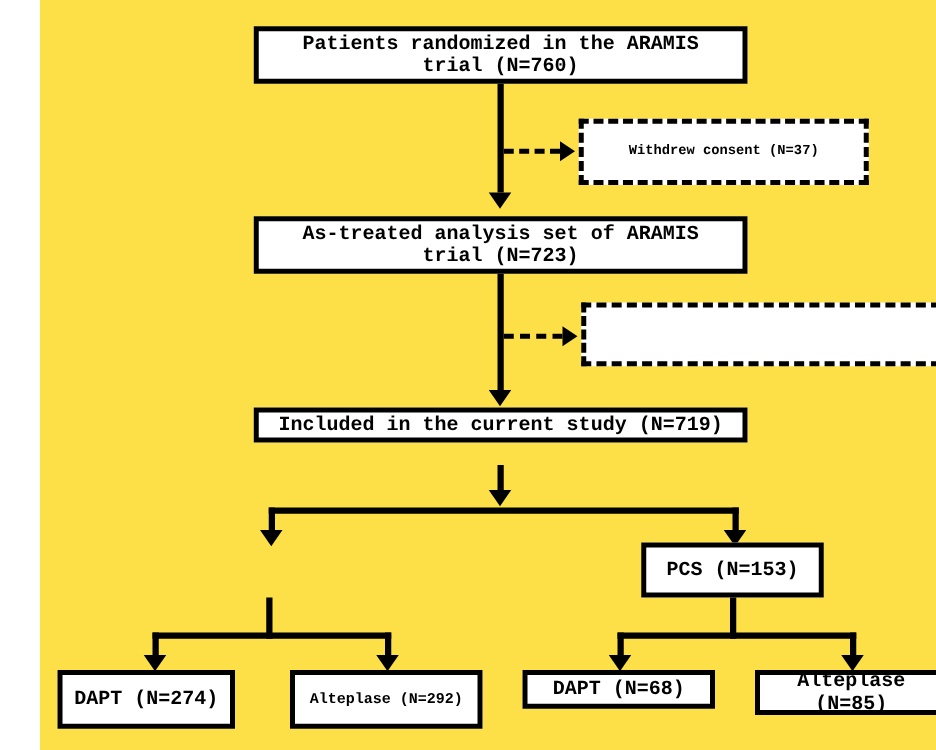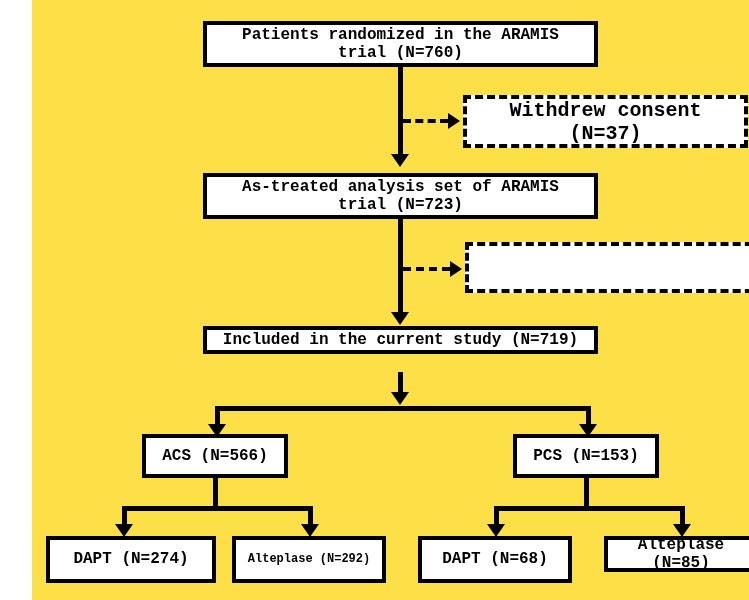--- a/index.html
+++ b/index.html
@@ -87,21 +87,21 @@
   <div class="node solid" style="left:171px; top:21px; width:395px; height:46px; font-size:16px;">
     <span class="label">Patients randomized in the ARAMIS trial (N=760)</span>
   </div>
 
   <div class="conn vline" style="left:366px; top:67px; width:5px; height:87px;"></div>
   <div class="arrow-down" style="left:359px; top:154px;"></div>
 
   <div class="dash-h" style="left:371px; top:119px; width:45px;"></div>
   <div class="arrow-right" style="left:416px; top:113px;"></div>
 
-  <div class="node dashed" style="left:431px; top:95px; width:285px; height:53px; font-size:20px;">
+  <div class="node dashed" style="left:431px; top:95px; width:232px; height:53px; font-size:11px;">
     <span class="label">Withdrew consent (N=37)</span>
   </div>
 
   <div class="node solid" style="left:171px; top:173px; width:395px; height:46px; font-size:16px;text-align:center;">
     <span class="label">As-treated analysis set of ARAMIS trial (N=723)</span>
   </div>
 
   <div class="conn vline" style="left:366px; top:219px; width:5px; height:93px;"></div>
   <div class="arrow-down" style="left:359px; top:312px;"></div>
 
@@ -119,51 +119,48 @@
 
   <div class="conn vline" style="left:366px; top:372px; width:5px; height:22px;"></div>
   <div class="arrow-down" style="left:359px; top:392px;"></div>
 
   <div class="conn hline" style="left:183px; top:406px; width:376px; height:5px;"></div>
   <div class="conn vline" style="left:183px; top:406px; width:5px; height:22px;"></div>
   <div class="arrow-down" style="left:176px; top:424px;"></div>
   <div class="conn vline" style="left:554px; top:406px; width:5px; height:22px;"></div>
   <div class="arrow-down" style="left:547px; top:424px;"></div>
 
-  <div class="node solid" style="left:110px; top:434px; width:146px; height:44px; font-size:16px;">
-    <span class="label">ACS (N=566)</span>
-  </div>
 
   <div class="node solid" style="left:481px; top:434px; width:146px; height:44px; font-size:16px;">
     <span class="label">PCS (N=153)</span>
   </div>
 
   <div class="conn vline" style="left:181px; top:478px; width:5px; height:33px;"></div>
   <div class="conn hline" style="left:90px; top:506px; width:191px; height:5px;"></div>
   <div class="conn vline" style="left:90px; top:506px; width:5px; height:22px;"></div>
   <div class="arrow-down" style="left:83px; top:524px;"></div>
   <div class="conn vline" style="left:276px; top:506px; width:5px; height:22px;"></div>
   <div class="arrow-down" style="left:269px; top:524px;"></div>
 
   <div class="conn vline" style="left:552px; top:478px; width:5px; height:33px;"></div>
   <div class="conn hline" style="left:462px; top:506px; width:191px; height:5px;"></div>
   <div class="conn vline" style="left:462px; top:506px; width:5px; height:22px;"></div>
   <div class="arrow-down" style="left:455px; top:524px;"></div>
   <div class="conn vline" style="left:648px; top:506px; width:5px; height:22px;"></div>
   <div class="arrow-down" style="left:641px; top:524px;"></div>
 
-  <div class="node solid" style="left:14px; top:536px; width:170px; height:47px; font-size:16px;justify-content:center;">
+  <div class="node solid" style="left:14px; top:536px; width:142px; height:47px; font-size:16px;justify-content:center;">
     <span class="label">DAPT (N=274)</span>
   </div>
 
   <div class="node solid" style="left:200px; top:536px; width:154px; height:47px; font-size:12px;">
     <span class="label">Alteplase (N=292)</span>
   </div>
 
-  <div class="node solid" style="left:386px; top:536px; width:154px; height:47px; font-size:16px;">
+  <div class="node solid" style="left:386px; top:536px; width:154px; height:31px; font-size:16px;">
     <span class="label">DAPT (N=68)</span>
   </div>
 
   <div class="node solid" style="left:572px; top:536px; width:154px; height:36px; font-size:16px;">
     <span class="label">Alteplase (N=85)</span>
   </div>
 
 </div>
 
 </body></html>

